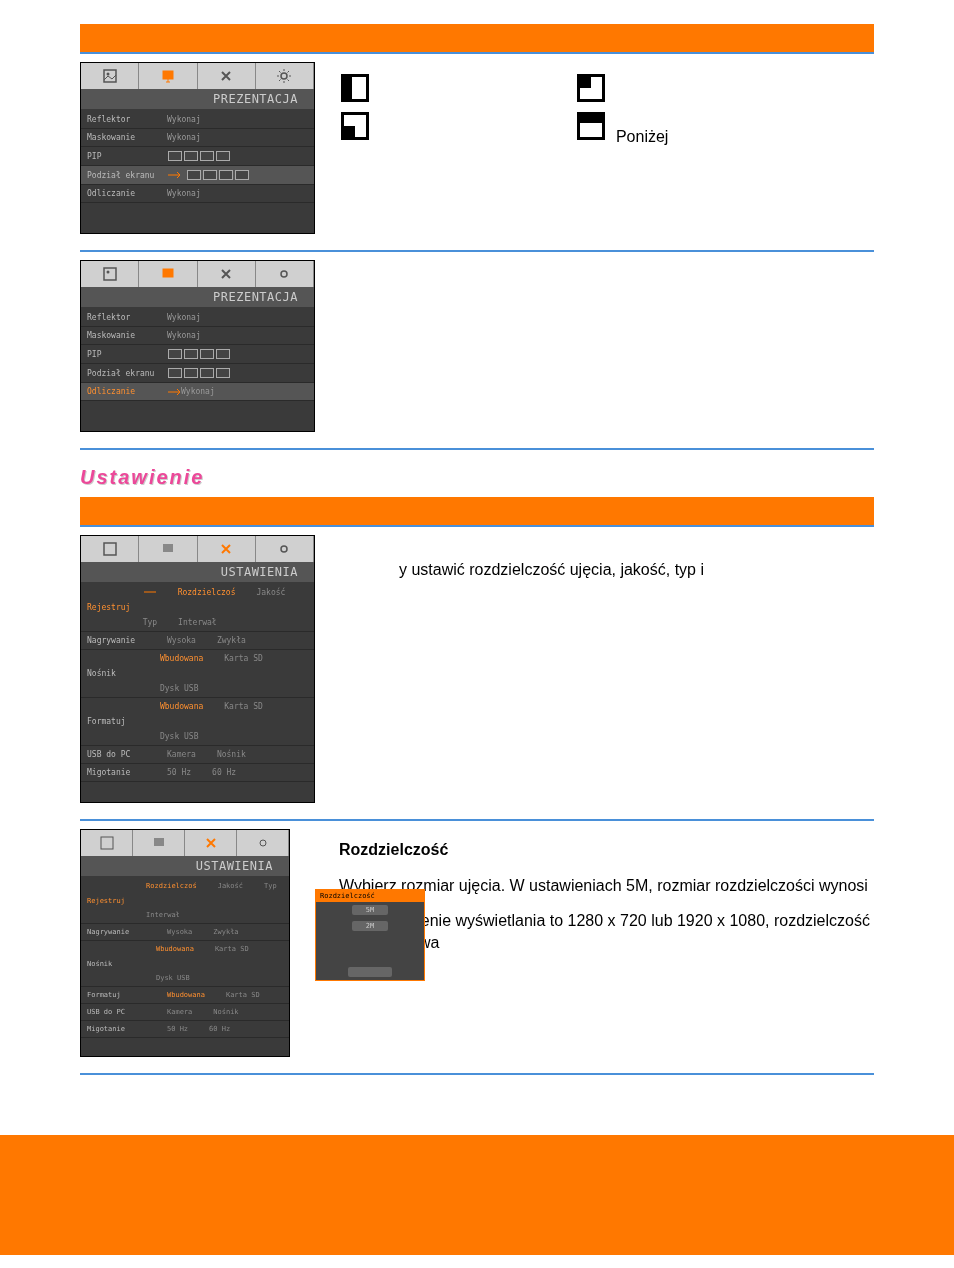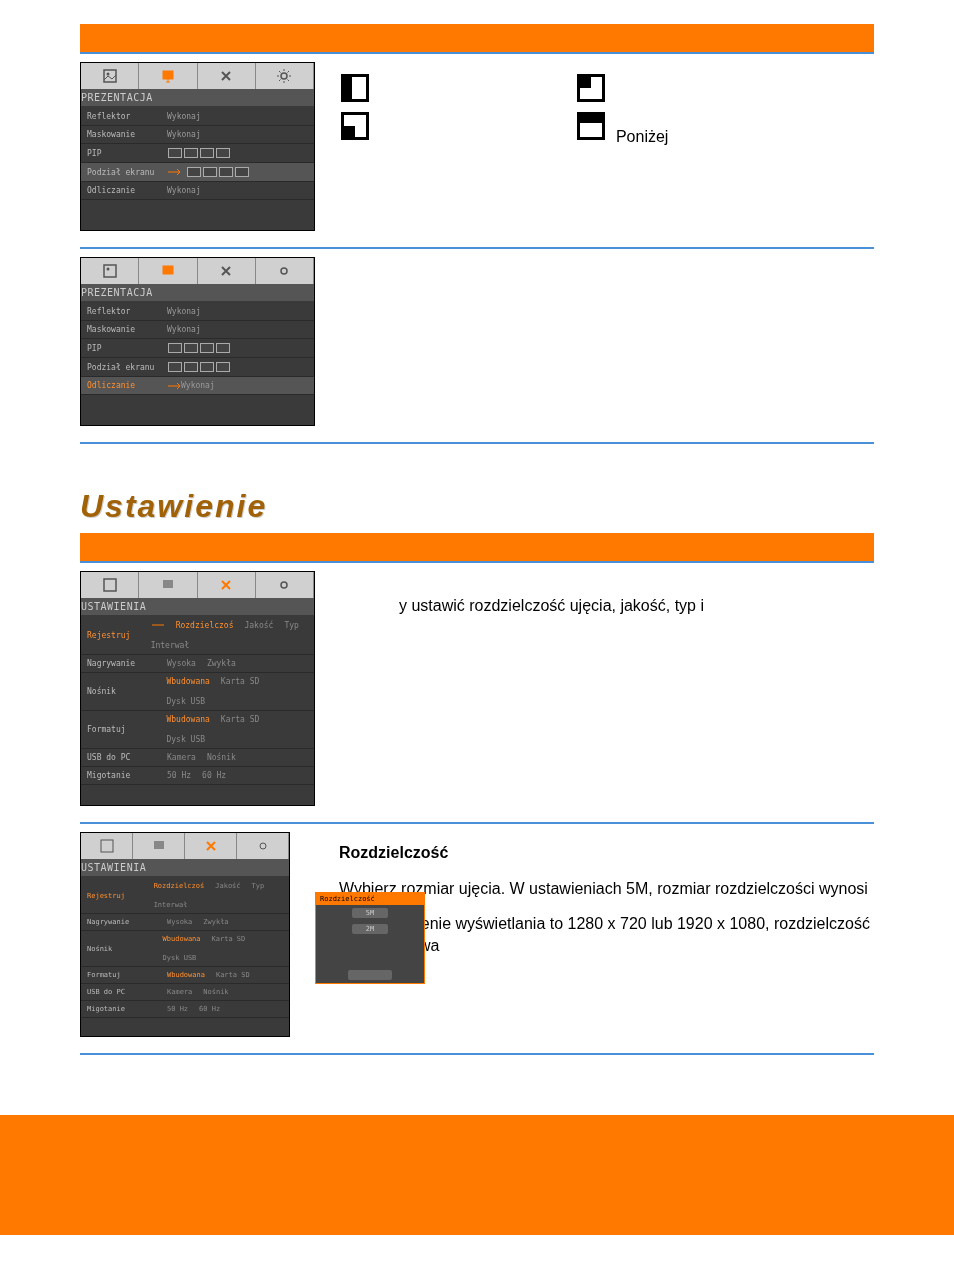--- a/index.html
+++ b/index.html
@@ -10,38 +10,38 @@
 .section{display:flex;gap:24px;padding:8px 0 16px 0;border-top:2px solid #4a90d9;border-bottom:2px solid #4a90d9;margin-bottom:0}
 .section + .section{border-top:none}
 .shot-col{flex:0 0 235px}
 .text-col{flex:1;padding-top:10px;line-height:1.35}
 .text-col p{margin-bottom:14px}
 .shot{background:#3a3a3a;width:235px;border:1px solid #000}
 .shot .tabs{background:#d0d0d0;display:flex;height:26px}
 .shot .tab{flex:1;display:flex;align-items:center;justify-content:center;border-right:1px solid #888}
 .shot .tab.active svg path,.shot .tab.active svg rect,.shot .tab.active svg circle{stroke:#ff7800;fill:#ff7800}
 .tab svg{width:16px;height:16px}
-.shot .title{background:#555;color:#ccc;font-size:10px;text-align:left;padding:3px 0;letter-spacing:0.5px;font-family:monospace}
+.shot .title{background:#555;color:#ccc;font-size:12px;text-align:right;padding:3px 16px;letter-spacing:0.5px;font-family:monospace}
 .shot .rows{padding:2px 0 30px 0}
 .shot .row{display:flex;align-items:center;font-size:8px;color:#bbb;font-family:monospace;padding:4px 6px;border-bottom:1px solid #2a2a2a}
 .shot .row.sel{background:#555}
 .shot .row .lbl{width:80px}
 .shot .row .val{color:#999}
-.shot .row .opts{display:flex;gap:11px;flex-wrap:wrap}
+.shot .row .opts{display:flex;gap:21px;flex-wrap:wrap}
 .shot .row .opt{color:#888}
 .shot .row .opt.on{color:#ff9030}
 .mini-icon{display:inline-block;width:14px;height:10px;border:1px solid #aaa;margin:0 1px;vertical-align:middle;position:relative;background:#444}
 .split-icon{width:28px;height:28px;display:inline-block;position:relative;margin:2px}
 .split-icon .frame{position:absolute;inset:0;border:3px solid #000}
 .split-icon.left .fill{position:absolute;left:3px;top:3px;width:8px;bottom:3px;background:#000}
 .split-icon.top .fill{position:absolute;left:3px;top:3px;right:3px;height:8px;background:#000}
 .split-icon.tl .fill{position:absolute;left:0;top:0;width:14px;height:14px;background:#000}
 .split-icon.bl .fill{position:absolute;left:0;bottom:0;width:14px;height:14px;background:#000}
 .below-label{display:inline-block;vertical-align:bottom;margin-left:4px}
-h2.section-title{font-family:Arial,sans-serif;font-style:italic;font-weight:bold;font-size:32px;letter-spacing:2px;color:#a16207;margin:44px 0 8px 0;text-shadow:1px 1px 0 #ccc}
+h2.section-title{font-family:Arial,sans-serif;font-style:italic;font-weight:bold;font-size:20px;letter-spacing:2px;color:#ec4899;margin:16px 0 8px 0;text-shadow:1px 1px 0 #ccc}
 .bold{font-weight:bold}
 .orange-footer{background:#ff7800;height:120px;margin-top:60px;width:100%}
 .shot.small{width:210px}
 .arrow-icon{display:inline-block;width:14px;height:8px;vertical-align:middle}
 .popup{position:absolute;right:-110px;top:60px;width:110px;background:#444;border:1px solid #ff7800}
 .popup .ptitle{background:#ff7800;color:#000;font-size:7px;padding:2px 4px;font-family:monospace}
 .popup .popt{color:#ccc;font-size:7px;padding:3px 4px;font-family:monospace;text-align:center}
 .popup-wrap{position:relative}
 .pill{display:inline-block;background:#666;color:#ccc;font-size:7px;padding:1px 14px;border-radius:2px;font-family:monospace}
 </style>

